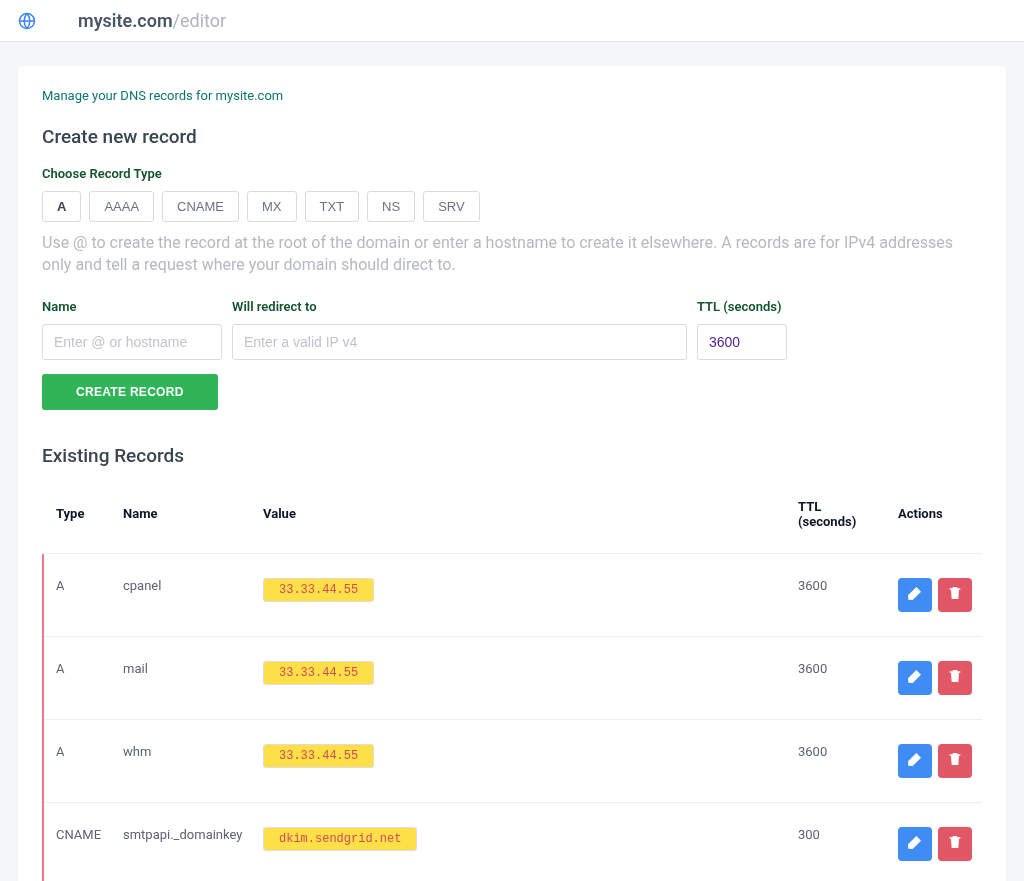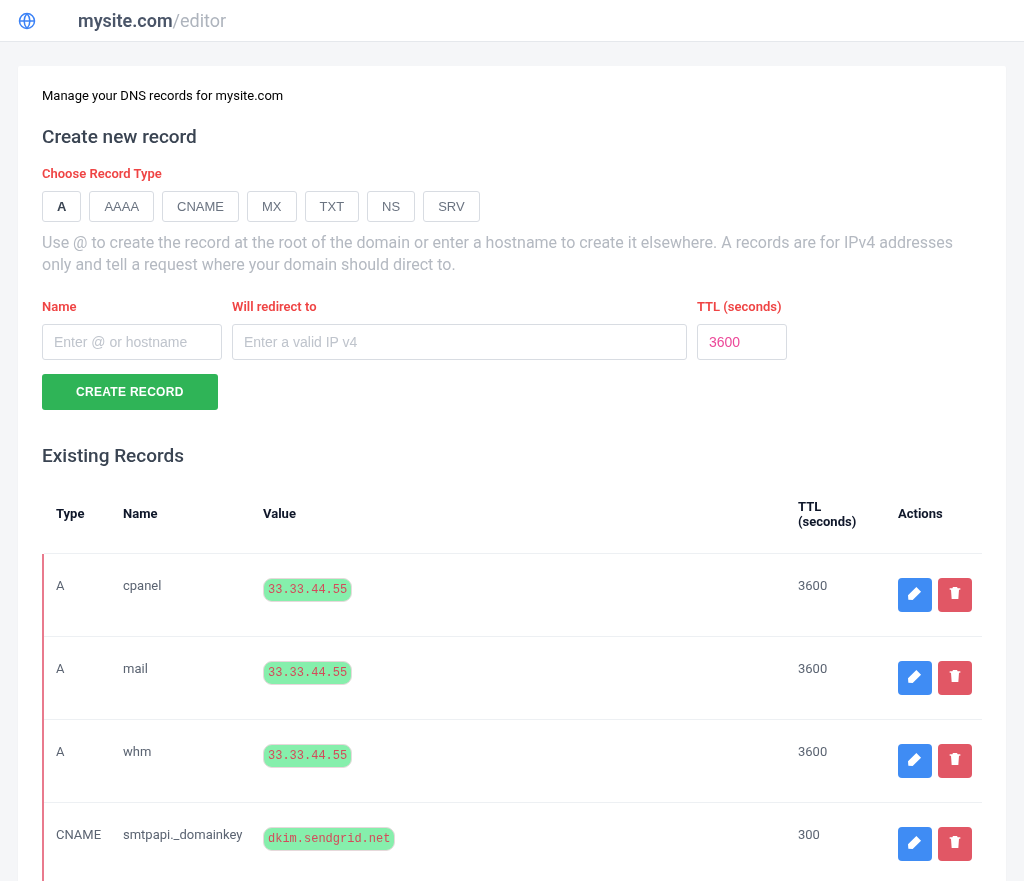--- a/index.html
+++ b/index.html
@@ -33,33 +33,33 @@
       box-shadow: 0 1px 2px rgba(0,0,0,0.04);
     }
     h1.title {
       font-size: 26px;
       font-weight: 500;
       color: #3a4452;
       margin-bottom: 4px;
     }
     .subtitle {
       font-size: 13px;
-      color: #000000;
+      color: #0f766e;
       margin-bottom: 22px;
     }
     h2.section {
       font-size: 19px;
       font-weight: 500;
       color: #3a4452;
       margin-bottom: 18px;
     }
     .field-label {
       font-size: 13px;
       font-weight: 600;
-      color: #ef4444;
+      color: #14532d;
       margin-bottom: 10px;
     }
     .type-row { display: flex; gap: 8px; margin-bottom: 10px; }
     .type-btn {
       border: 1px solid #d8dce2;
       background: #fff;
       padding: 7px 14px;
       font-size: 13px;
       color: #6a7380;
       border-radius: 3px;
@@ -78,21 +78,21 @@
     .form-row { display: flex; gap: 10px; margin-bottom: 14px; }
     .form-col { display: flex; flex-direction: column; }
     .col-name { width: 180px; }
     .col-value { flex: 1; max-width: 455px;}
     .col-ttl { width: 90px; }
     .text-input {
       border: 1px solid #d8dce2;
       border-radius: 3px;
       padding: 9px 11px;
       font-size: 14px;
-      color: #ec4899;
+      color: #4c1d95;
       width: 100%;
     }
     .text-input::placeholder { color: #bfc4cc; }
     .create-btn {
       background: #2fb457;
       color: #fff;
       border: none;
       padding: 11px 34px;
       font-size: 12px;
       font-weight: 700;
@@ -133,23 +133,23 @@
     .col-name-w { width: 140px; }
     .col-value-w { width: auto; }
     .col-ttl-w { width: 100px; }
     .col-actions-w { width: 90px; text-align: left; }
     .code-tag {
       display: inline-block;
       font-family: "Courier New", monospace;
       font-size: 12px;
       color: #d44a5a;
       border: 1px solid #e6d9db;
-      border-radius: 9px;
-      padding: 4px 4px;
-      background: #86efac;
+      border-radius: 3px;
+      padding: 4px 15px;
+      background: #fde047;
     }
     .action-btns { display: flex; gap: 6px; }
     .icon-btn {
       width: 34px; height: 34px;
       border: none;
       border-radius: 4px;
       cursor: pointer;
       display: flex;
       align-items: center;
       justify-content: center;

